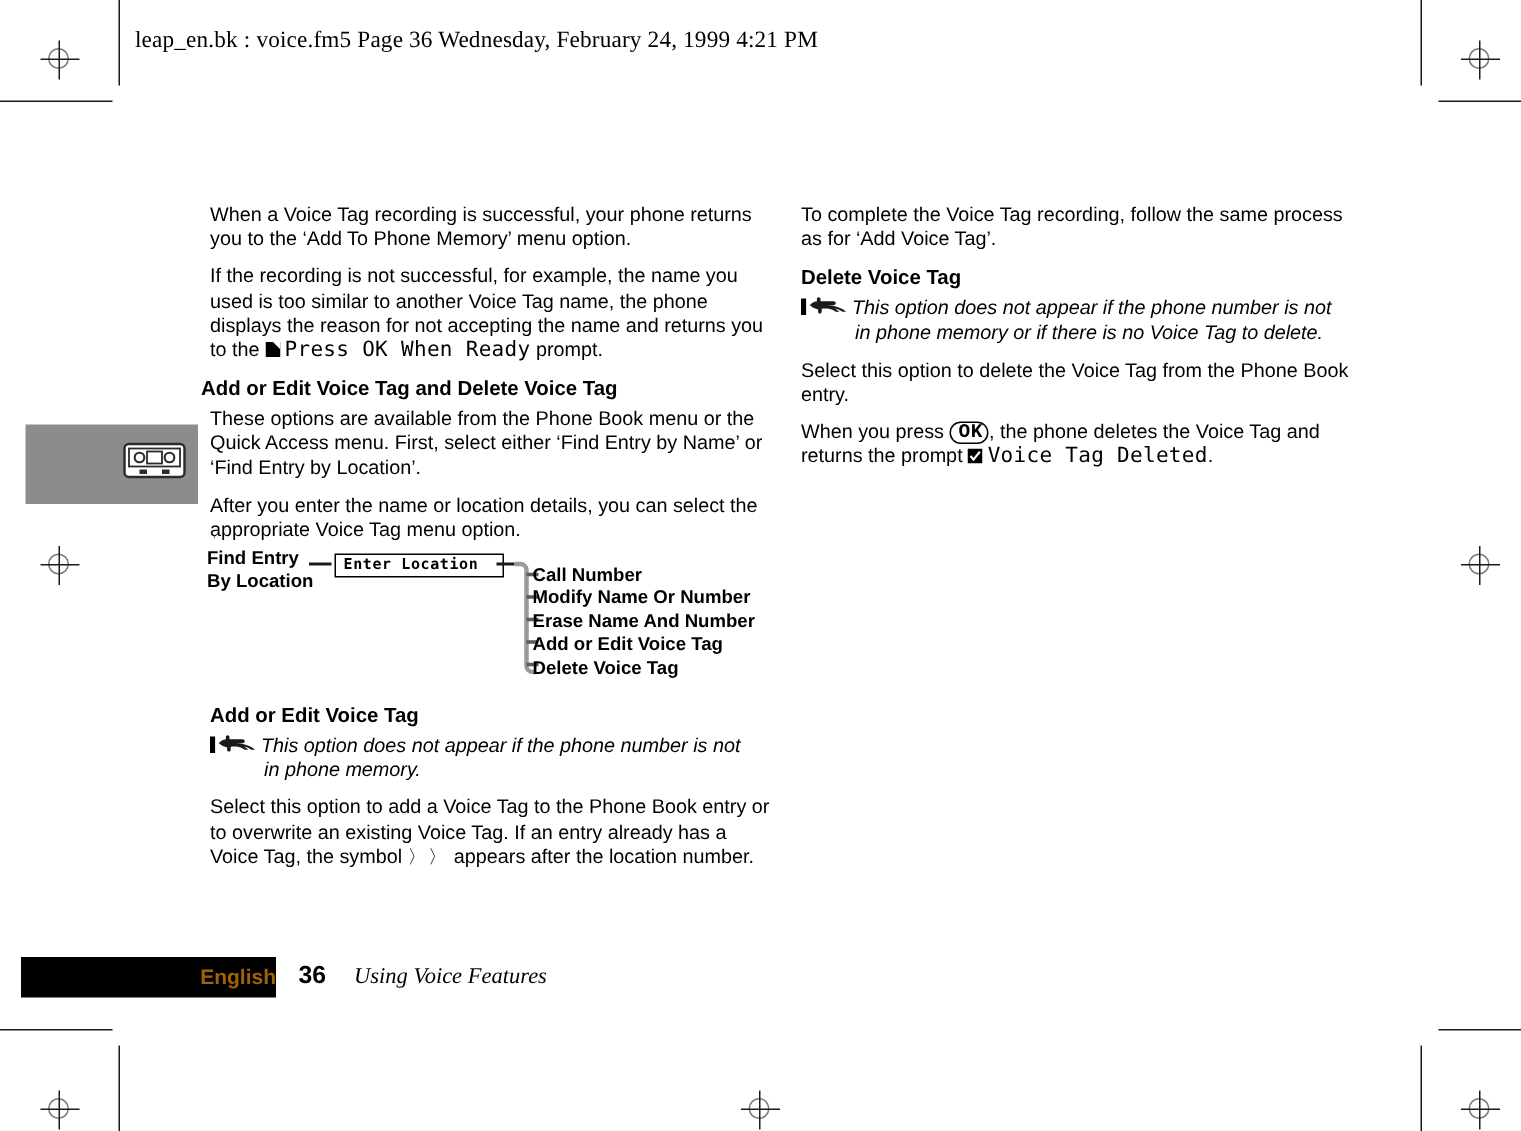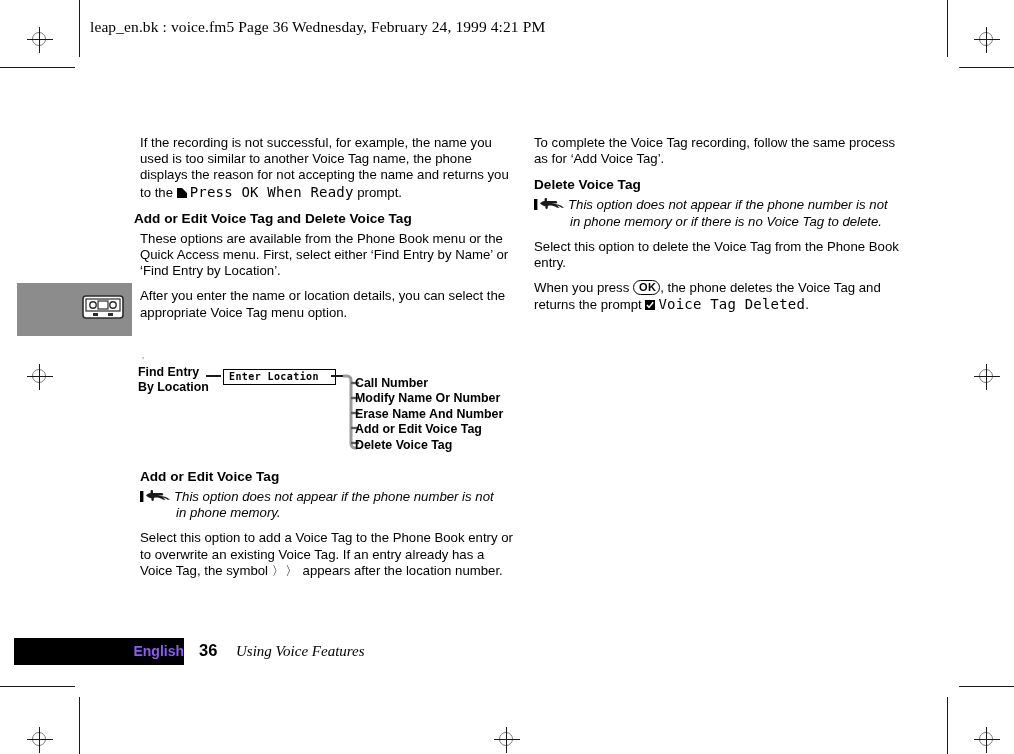--- a/index.html
+++ b/index.html
@@ -131,25 +131,26 @@
     width: 10px;
     height: 10px;
     vertical-align: -1px;
     margin-right: 3px;
   }
   .ok-key {
     display: inline-block;
     border: 1.4px solid #000;
     border-radius: 8px;
     padding: 0px 3px 1px 5px;
-    font-size: 11px;
+    font-size: 13px;
     font-weight: bold;
     letter-spacing: 0.4px;
     line-height: 12px;
     vertical-align: 1px;
+    font-family: Liberation Mono, monospace;
   }
   .sym-gtgt {
     font-family: "DejaVu Sans Mono", monospace;
     font-size: 12.6px;
     letter-spacing: 1px;
   }
 
   
   .menu-diagram {
     position: absolute;
@@ -220,21 +221,21 @@
   }
   .footer-lang {
     position: absolute;
     left: 14px;
     top: 638px;
     width: 170px;
     height: 18px;
     line-height: 27px;
     text-align: right;
     padding-right: 0;
-    color: #8b5cf6;
+    color: #a16207;
     font-size: 14px;
     font-weight: bold;
     box-sizing: border-box;
   }
   .footer-pageno {
     position: absolute;
     left: 199px;
     top: 641px;
     font-size: 16.5px;
     font-weight: bold;
@@ -308,20 +309,21 @@
     <circle cx="11" cy="11" r="3.2" fill="#ffffff" stroke="#2b2b2b" stroke-width="1.4"></circle>
     <circle cx="31" cy="11" r="3.2" fill="#ffffff" stroke="#2b2b2b" stroke-width="1.4"></circle>
     <rect x="16" y="7" width="10" height="8" fill="#ffffff" stroke="#2b2b2b" stroke-width="1.2"></rect>
     <rect x="11" y="19" width="5" height="3" fill="#2b2b2b"></rect>
     <rect x="26" y="19" width="5" height="3" fill="#2b2b2b"></rect>
   </svg>
 </div>
 
 <div class="col col-left">
 
+  <p class="body">When a Voice Tag recording is successful, your phone returns you to the ‘Add To Phone Memory’ menu option.</p>
 
   <p class="body"><span>If the recording is not successful, for example, the name you used is too similar to another Voice Tag name, the phone displays the reason for not accepting the name and returns you to the </span><span class="lcd"><svg class="lcd-flag" viewBox="0 0 10 10">
           <path d="M0 0 H10 V10 H0 Z" fill="#000"></path>
           <path d="M5 0 H10 V5 Z" fill="#fff"></path>
         </svg><span>Press OK When Ready</span></span><span> prompt.</span></p>
 
   <h3 class="head outdent">Add or Edit Voice Tag and Delete Voice Tag</h3>
 
   <p class="body">These options are available from the Phone Book menu or the Quick Access menu. First, select either ‘Find Entry by Name’ or ‘Find Entry by Location’.</p>
   <p class="body">After you enter the name or location details, you can select the appropriate Voice Tag menu option.</p>

